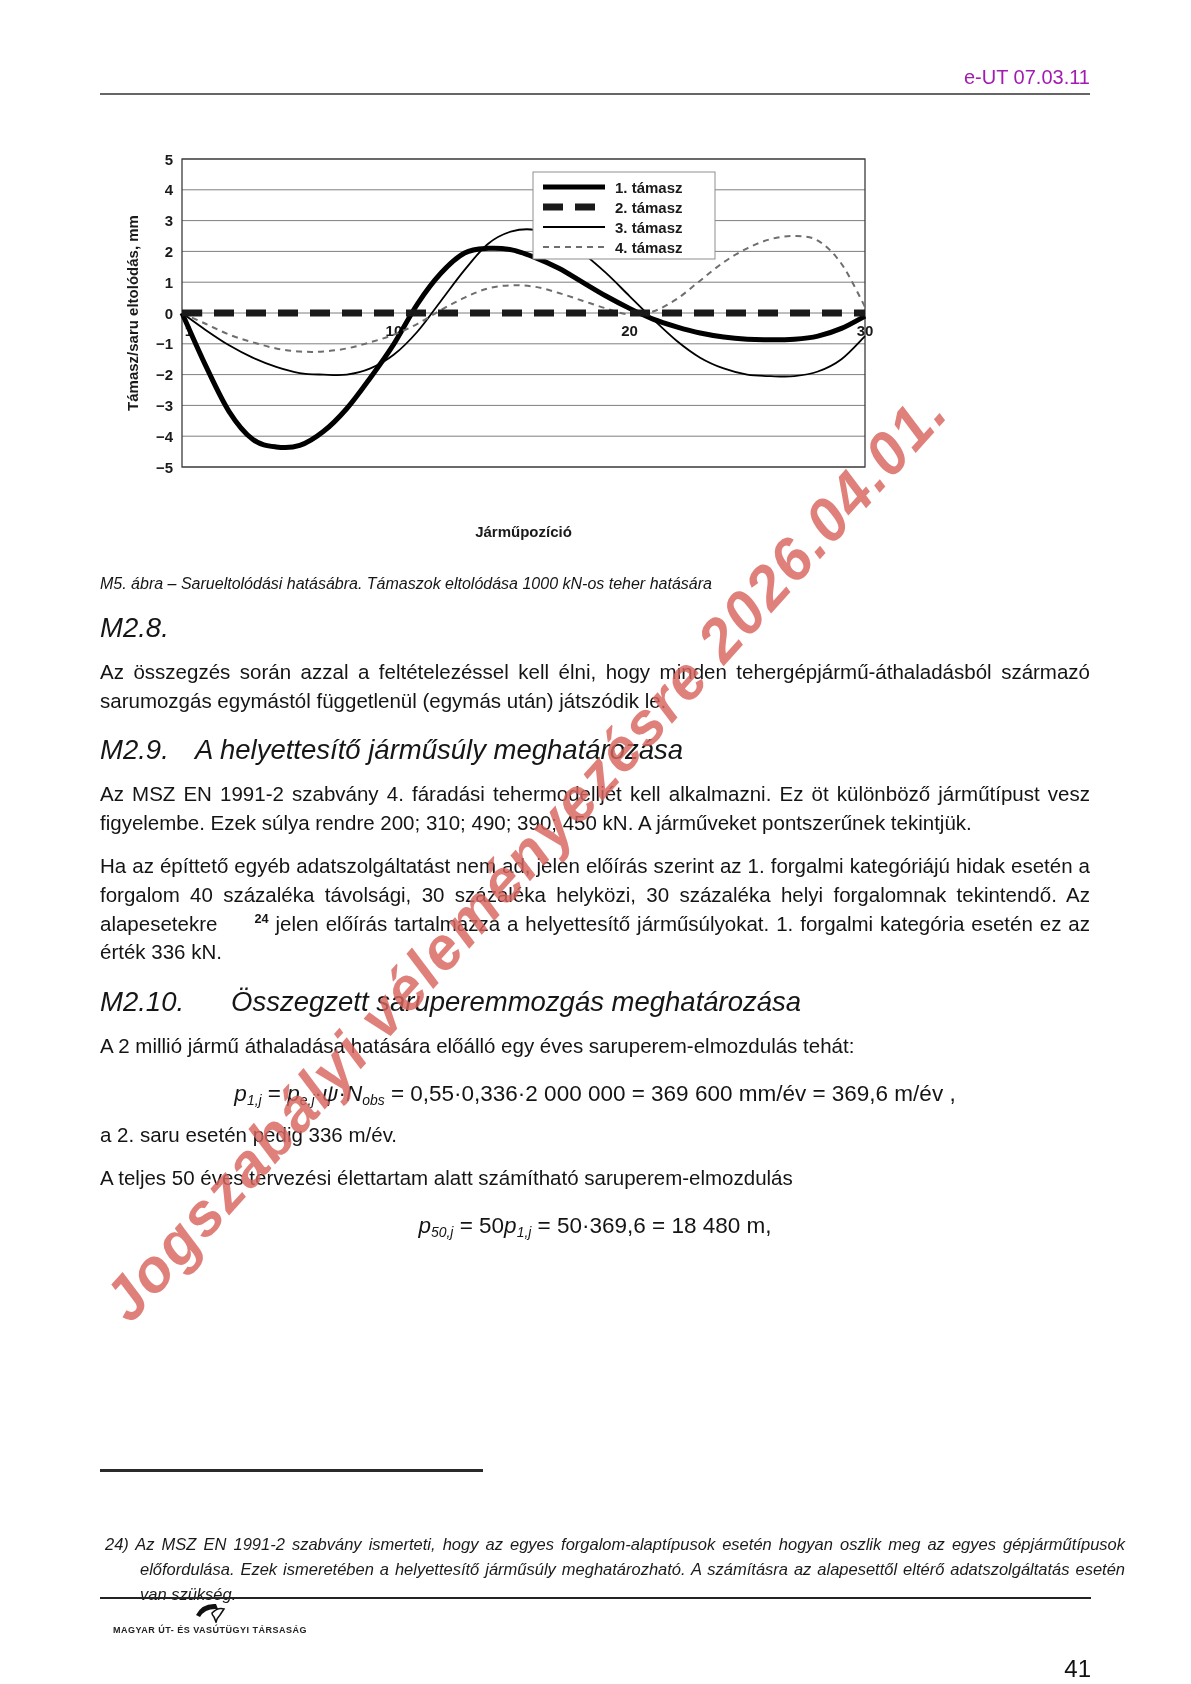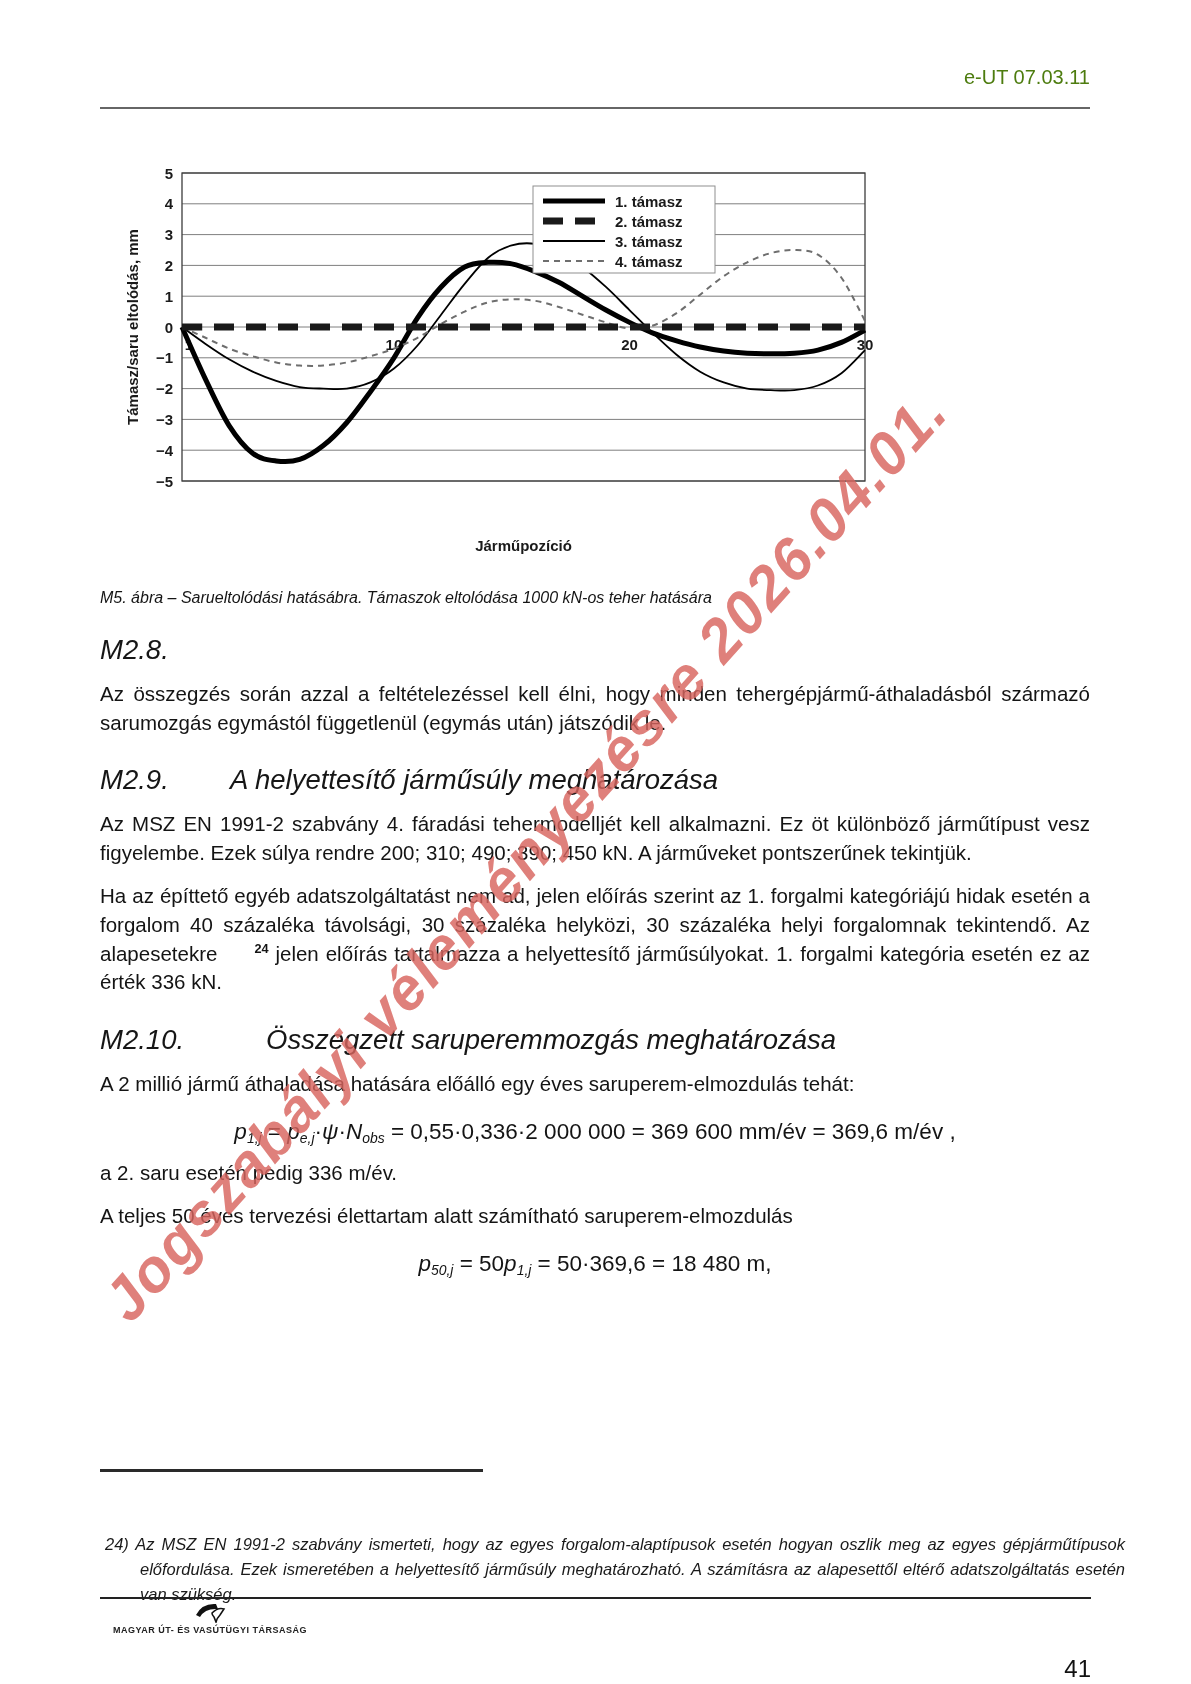--- a/index.html
+++ b/index.html
@@ -2,26 +2,26 @@
 <html><head>
 <meta charset="utf-8">
 <style>
   html,body{margin:0;padding:0;background:#e8e8e8;}
   .page{
     position:relative; width:1191px; height:1684px; margin:0 auto;
     background:#ffffff; overflow:hidden;
     font-family:"Liberation Sans", sans-serif; color:#101010;
   }
   .content{padding:66px 101px 0 100px;}
-  .doc-code{text-align:right; font-size:20px; color:#4d7c0f; padding-bottom:18px;}
+  .doc-code{text-align:right; font-size:20px; color:#a21caf; padding-bottom:4px;}
   .header-rule{border:0; border-top:2px solid #666; margin:0;}
   .chart-wrap{margin:50px 0 0 25px; width:750px;}
   svg text.tick{font-family:"Liberation Sans",sans-serif; font-size:15px; font-weight:bold; fill:#1a1a1a;}
   .fig-caption{margin-top:26px; font-style:italic; font-size:16px; color:#151515;}
-  .sec-h{display:flex; margin-top:27px; font-size:27.5px; font-style:italic; color:#161616; line-height:1.15;gap:35px;}
+  .sec-h{display:flex; margin-top:19px; font-size:27.5px; font-style:italic; color:#161616; line-height:1.15;}
   .sec-h .num{flex:none; width:95px;}
   .sec-h.wide .num{width:131px;}
   .body-p{margin:14px 0 0 0; font-size:20.5px; line-height:1.41; text-align:justify; color:#141414;}
   .body-p sup{font-size:0.62em; font-weight:bold; vertical-align:super; line-height:0;margin-left:37px;}
   .var{font-style:italic;}
   .formula{margin:20px 0 6px 0; text-align:center; font-size:22.5px; color:#141414;}
   .tk-var{font-style:italic;}
   .tk-subvar{font-style:italic; font-size:0.62em; vertical-align:-0.28em; line-height:0;}
   .footnote-rule{position:absolute; left:100px; top:1469px; width:383px; border:0; border-top:3px solid #2a2a2a; margin:0;}
   .footnote{position:absolute; left:105px; top:1532px; width:985px; font-size:16.5px; font-style:italic;

